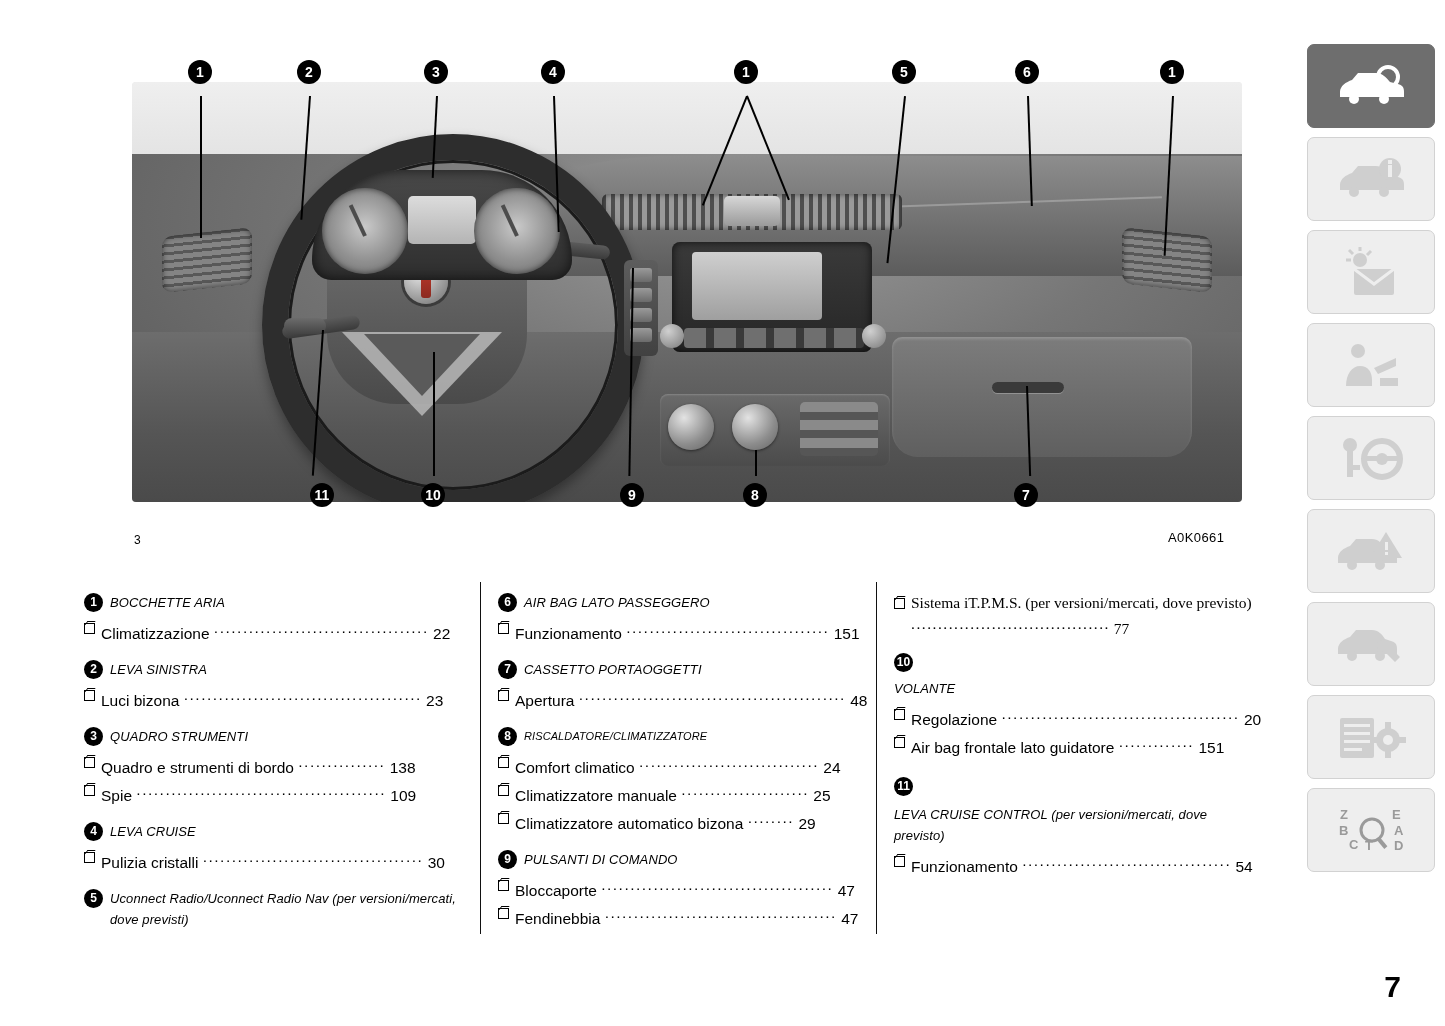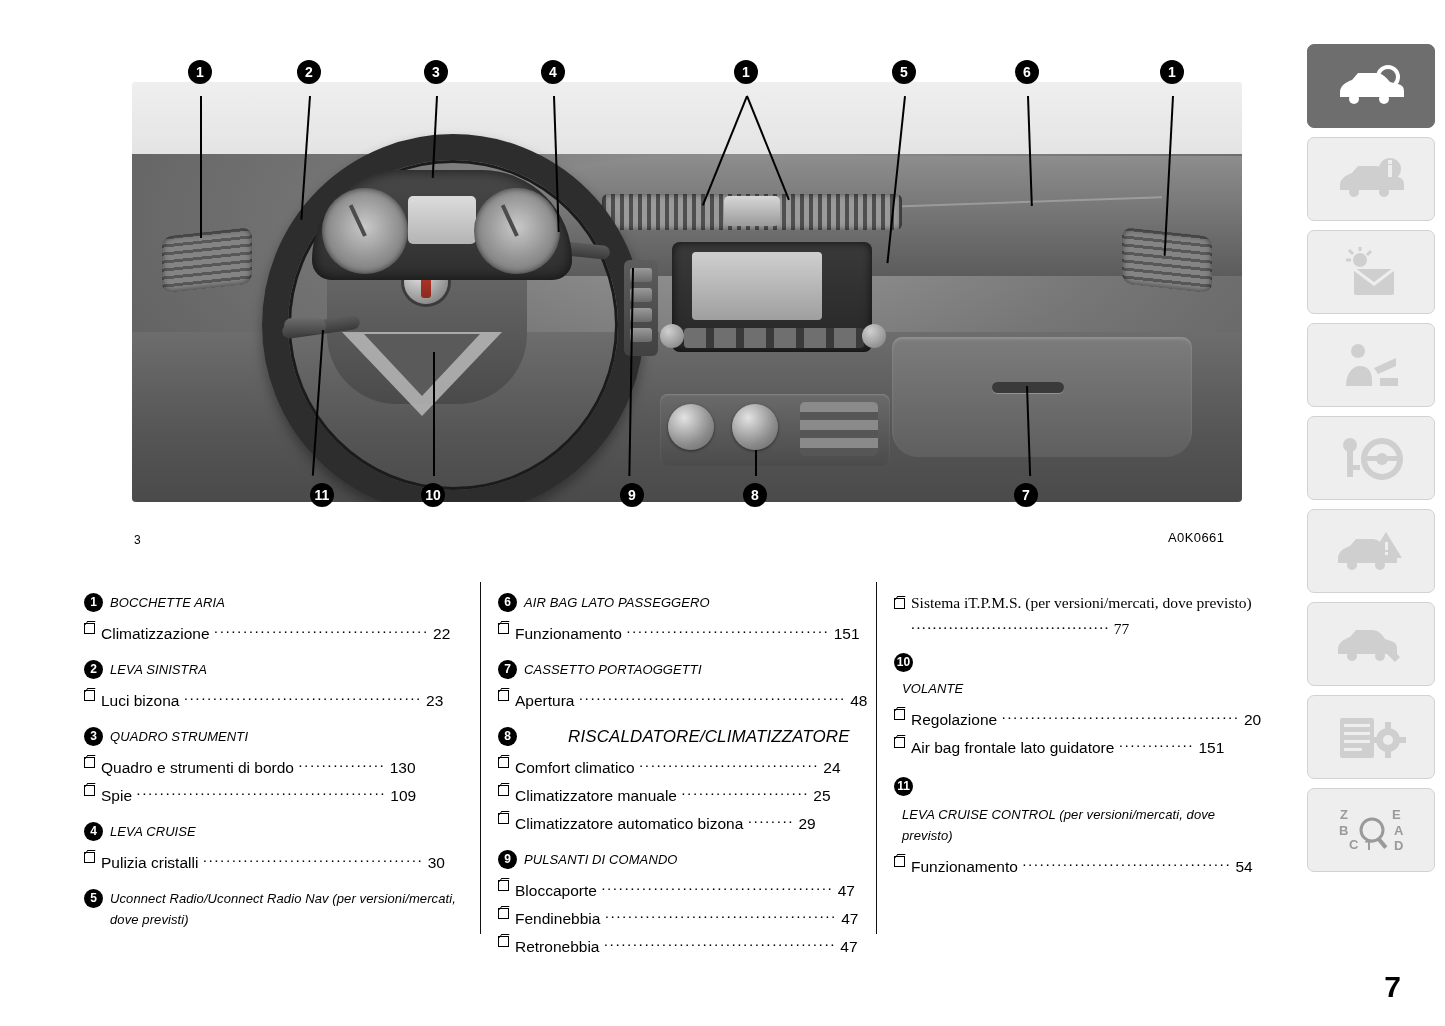--- a/index.html
+++ b/index.html
@@ -341,21 +341,21 @@
     text-align: center;
     margin-top: 1px;
   }
   .title {
     font-style: italic;
     font-size: 13px;
     line-height: 21px;
     letter-spacing: .1px;
   }
   .title.solo {
-    margin-left: 8px;
+    margin-left: 0;
   }
   .sub {
     position: relative;
     font-size: 15.5px;
     line-height: 22px;
     padding-left: 17px;
     white-space: nowrap;
   }
   .sub .sq {
     position: absolute;
@@ -533,21 +533,21 @@
 
       <div class="entry">
         <div class="head">
           <div class="num">3</div>
           <div class="title">QUADRO STRUMENTI</div>
         </div>
         <div class="sub">
           <span class="sq"></span>
           <span class="lbl">Quadro e strumenti di bordo</span>
           <span class="dots"> ...............</span>
-          <span class="pg">130</span>
+          <span class="pg">138</span>
         </div>
         <div class="sub">
           <span class="sq"></span>
           <span class="lbl">Spie</span>
           <span class="dots"> ...........................................</span>
           <span class="pg">109</span>
         </div>
       </div>
 
       <div class="entry">
@@ -596,21 +596,21 @@
           <span class="sq"></span>
           <span class="lbl">Apertura</span>
           <span class="dots"> ..............................................</span>
           <span class="pg">48</span>
         </div>
       </div>
 
       <div class="entry">
         <div class="head">
           <div class="num">8</div>
-          <div class="title" style="font-size:17px;margin-left:44px;">RISCALDATORE/CLIMATIZZATORE</div>
+          <div class="title" style="font-size:11px;">RISCALDATORE/CLIMATIZZATORE</div>
         </div>
         <div class="sub">
           <span class="sq"></span>
           <span class="lbl">Comfort climatico</span>
           <span class="dots"> ...............................</span>
           <span class="pg">24</span>
         </div>
         <div class="sub">
           <span class="sq"></span>
           <span class="lbl">Climatizzatore manuale</span>
@@ -632,26 +632,20 @@
         </div>
         <div class="sub">
           <span class="sq"></span>
           <span class="lbl">Bloccaporte</span>
           <span class="dots"> ........................................</span>
           <span class="pg">47</span>
         </div>
         <div class="sub">
           <span class="sq"></span>
           <span class="lbl">Fendinebbia</span>
-          <span class="dots"> ........................................</span>
-          <span class="pg">47</span>
-        </div>
-        <div class="sub">
-          <span class="sq"></span>
-          <span class="lbl">Retronebbia</span>
           <span class="dots"> ........................................</span>
           <span class="pg">47</span>
         </div>
       </div>
 
     </div>
 
     <div class="col c3">
 
       <div class="entry" style="margin-top:14px;">

